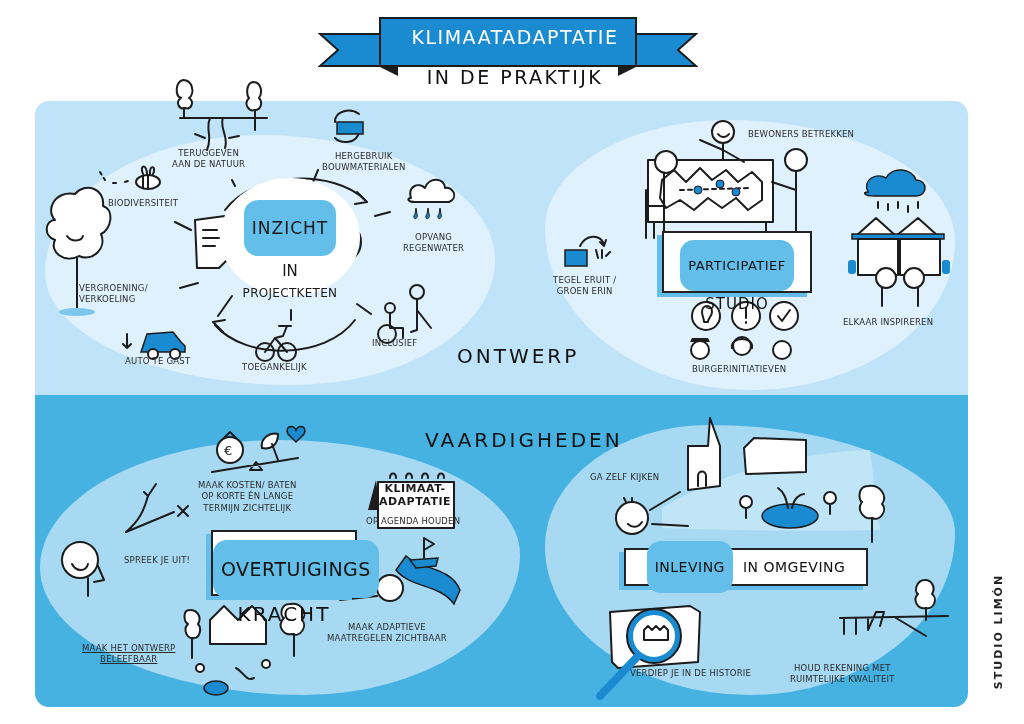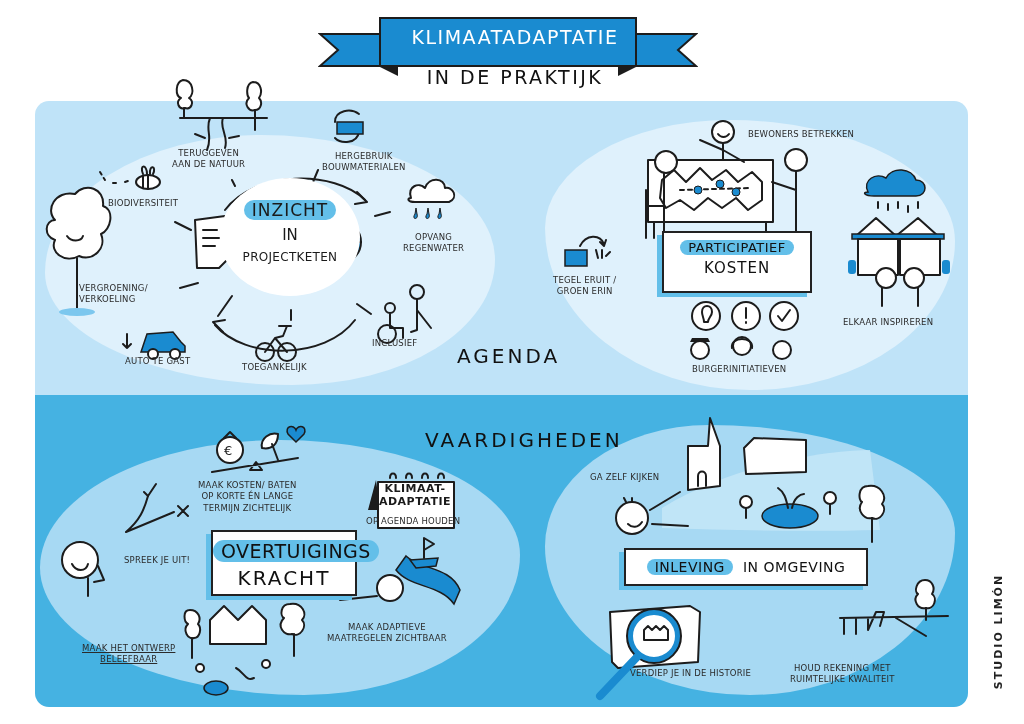--- a/index.html
+++ b/index.html
@@ -21,21 +21,21 @@
 
   .blob { position: absolute; border-radius: 50%; }
   #blob-tl { left: 45px; top: 135px; width: 450px; height: 250px; background: #dff1fc; border-radius: 48% 52% 45% 55% / 55% 50% 50% 45%; }
   #blob-tr { left: 545px; top: 120px; width: 410px; height: 270px; background: #dff1fc; border-radius: 45% 55% 50% 50% / 40% 45% 55% 60%; }
   #blob-bl { left: 40px; top: 440px; width: 480px; height: 255px; background: #a7d9f3; border-radius: 50% 50% 45% 55% / 50% 45% 55% 50%; }
   #blob-br { left: 545px; top: 425px; width: 410px; height: 270px; background: #a7d9f3; border-radius: 40% 60% 50% 50% / 45% 40% 60% 55%; }
 
   .section-head { position: absolute; font-size: 20px; letter-spacing: 3px; color: #111; }
 
   
-  .hl { display: inline-block; background: #63bfe9; border-radius: 14px; padding: 0 8px; }
+  .hl { display: inline-block; background: #63bfe9; border-radius: 14px; padding: 18px 8px; }
   .box { position: absolute; background: #fff; border: 2px solid #222; text-align: center; color: #111; box-shadow: -5px 4px 0 #63bfe9; }
 
   #inzicht { left: 220px; top: 178px; width: 140px; height: 118px; background: #fff; border-radius: 50%; text-align: center; }
   #inzicht .l1 { font-size: 17px; margin-top: 22px; letter-spacing: 1px; }
   #inzicht .l2 { font-size: 15px; margin-top: 6px; }
   #inzicht .l3 { font-size: 12px; margin-top: 6px; letter-spacing: 0.3px; }
 
   #participatief { left: 662px; top: 231px; width: 150px; height: 62px; }
   #participatief .l1 { font-size: 13px; margin-top: 7px; letter-spacing: 0.5px; }
   #participatief .l2 { font-size: 15px; margin-top: 4px; letter-spacing: 1px; }
@@ -67,21 +67,21 @@
   <div id="title-sub">IN DE PRAKTIJK</div>
 </div>
 
 <div id="panel-top" class="abs"></div>
 <div id="panel-bottom" class="abs"></div>
 <div id="blob-tl" class="blob"></div>
 <div id="blob-tr" class="blob"></div>
 <div id="blob-bl" class="blob"></div>
 <div id="blob-br" class="blob"></div>
 
-<div class="section-head" style="left:457px; top:344px;">AGENDA</div>
+<div class="section-head" style="left:457px; top:344px;">ONTWERP</div>
 <div class="section-head" style="left:425px; top:428px;">VAARDIGHEDEN</div>
 
 <svg class="abs" style="left:35px; top:70px;" width="480" height="310">
 
   <path class="ink" d="M190,140 C220,100 300,100 330,130"></path>
   <path class="ink" d="M322,122 L332,132 L320,134"></path>
   <path class="ink" d="M320,250 C290,290 210,290 180,255"></path>
   <path class="ink" d="M188,262 L178,252 L190,250"></path>
 
   <path class="ink fillw" d="M160,150 L190,146 L192,190 L184,198 L162,198 Z"></path>
@@ -194,21 +194,21 @@
   <rect x="360" y="129" width="40" height="36" class="ink fillw"></rect>
   <rect x="308" y="150" width="8" height="14" rx="3" fill="#1a8bd0"></rect>
   <rect x="402" y="150" width="8" height="14" rx="3" fill="#1a8bd0"></rect>
   <circle cx="346" cy="168" r="10" class="ink fillw"></circle>
   <circle cx="374" cy="168" r="10" class="ink fillw"></circle>
   <path class="ink" d="M342,178 L342,196 M378,178 L378,196"></path>
 </svg>
 
 <div id="participatief" class="box">
   <div class="l1"><span class="hl">PARTICIPATIEF</span></div>
-  <div class="l2">KOSTEN</div>
+  <div class="l2">STUDIO</div>
 </div>
 
 <div class="label" style="left:748px; top:129px;">BEWONERS BETREKKEN</div>
 <div class="label" style="left:553px; top:275px;">TEGEL ERUIT /
 GROEN ERIN</div>
 <div class="label" style="left:843px; top:317px;">ELKAAR INSPIREREN</div>
 <div class="label" style="left:692px; top:364px;">BURGERINITIATIEVEN</div>
 
 <svg class="abs" style="left:40px; top:420px;" width="480" height="290">
 

